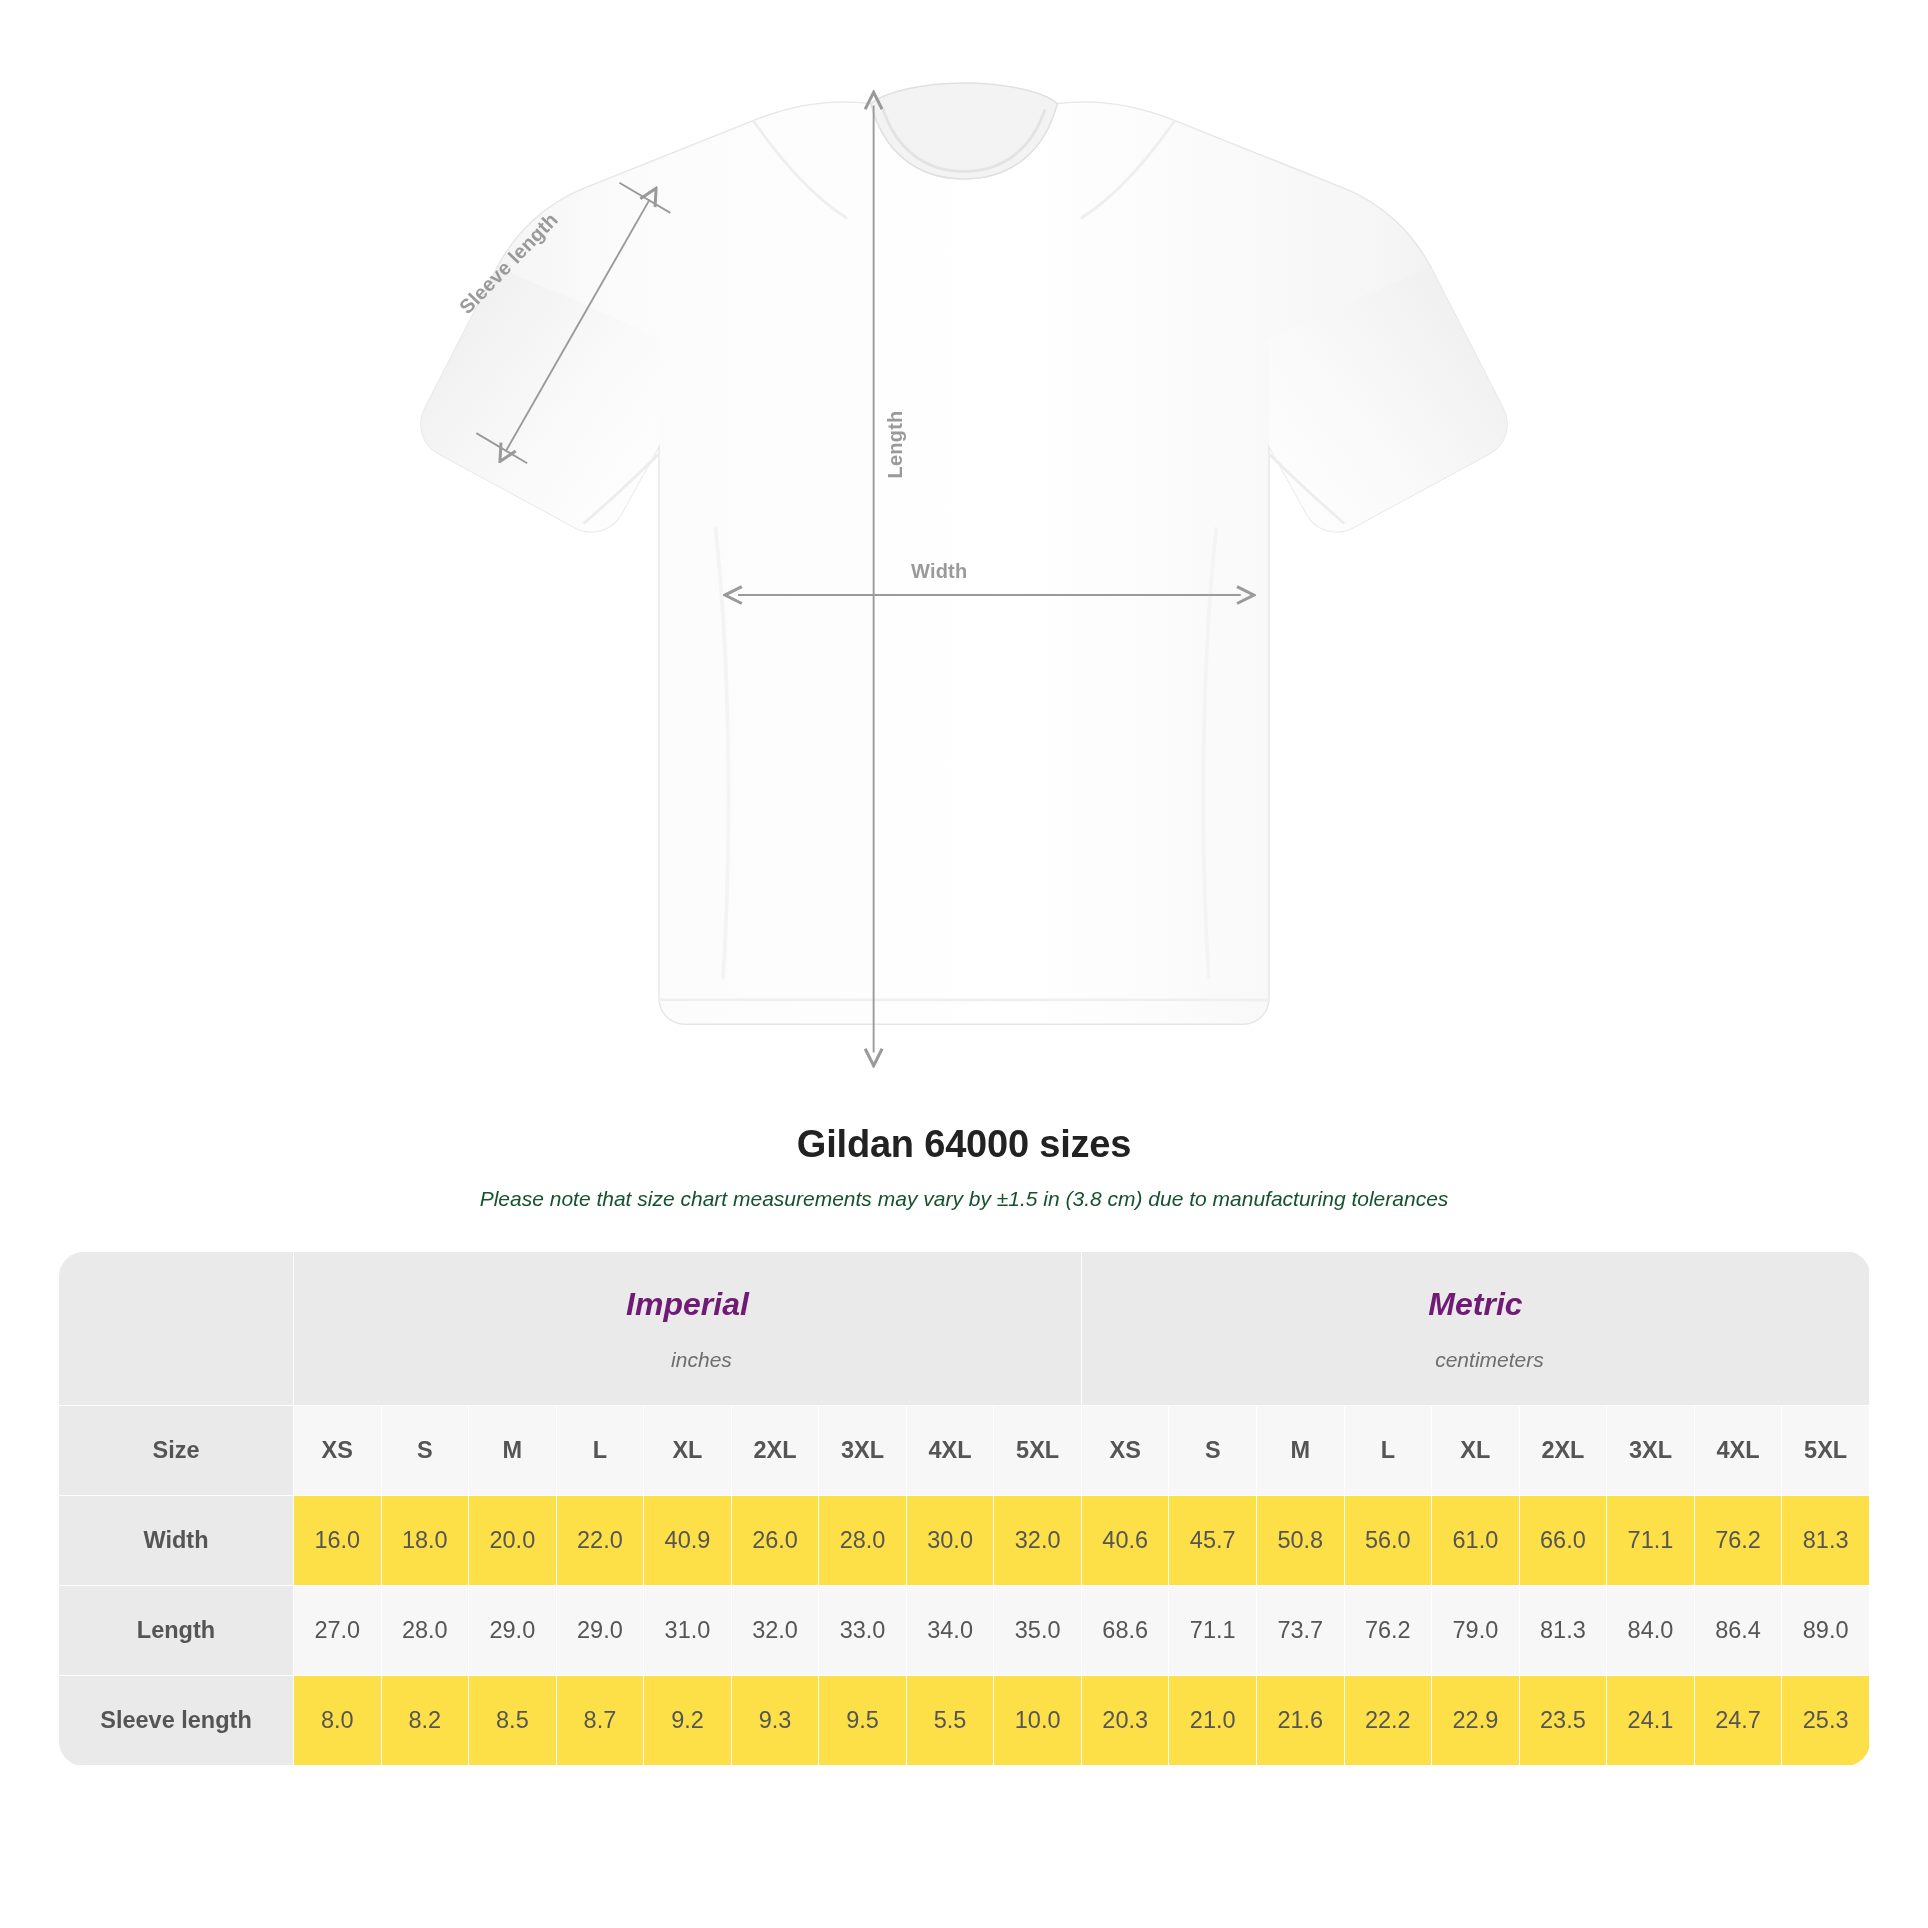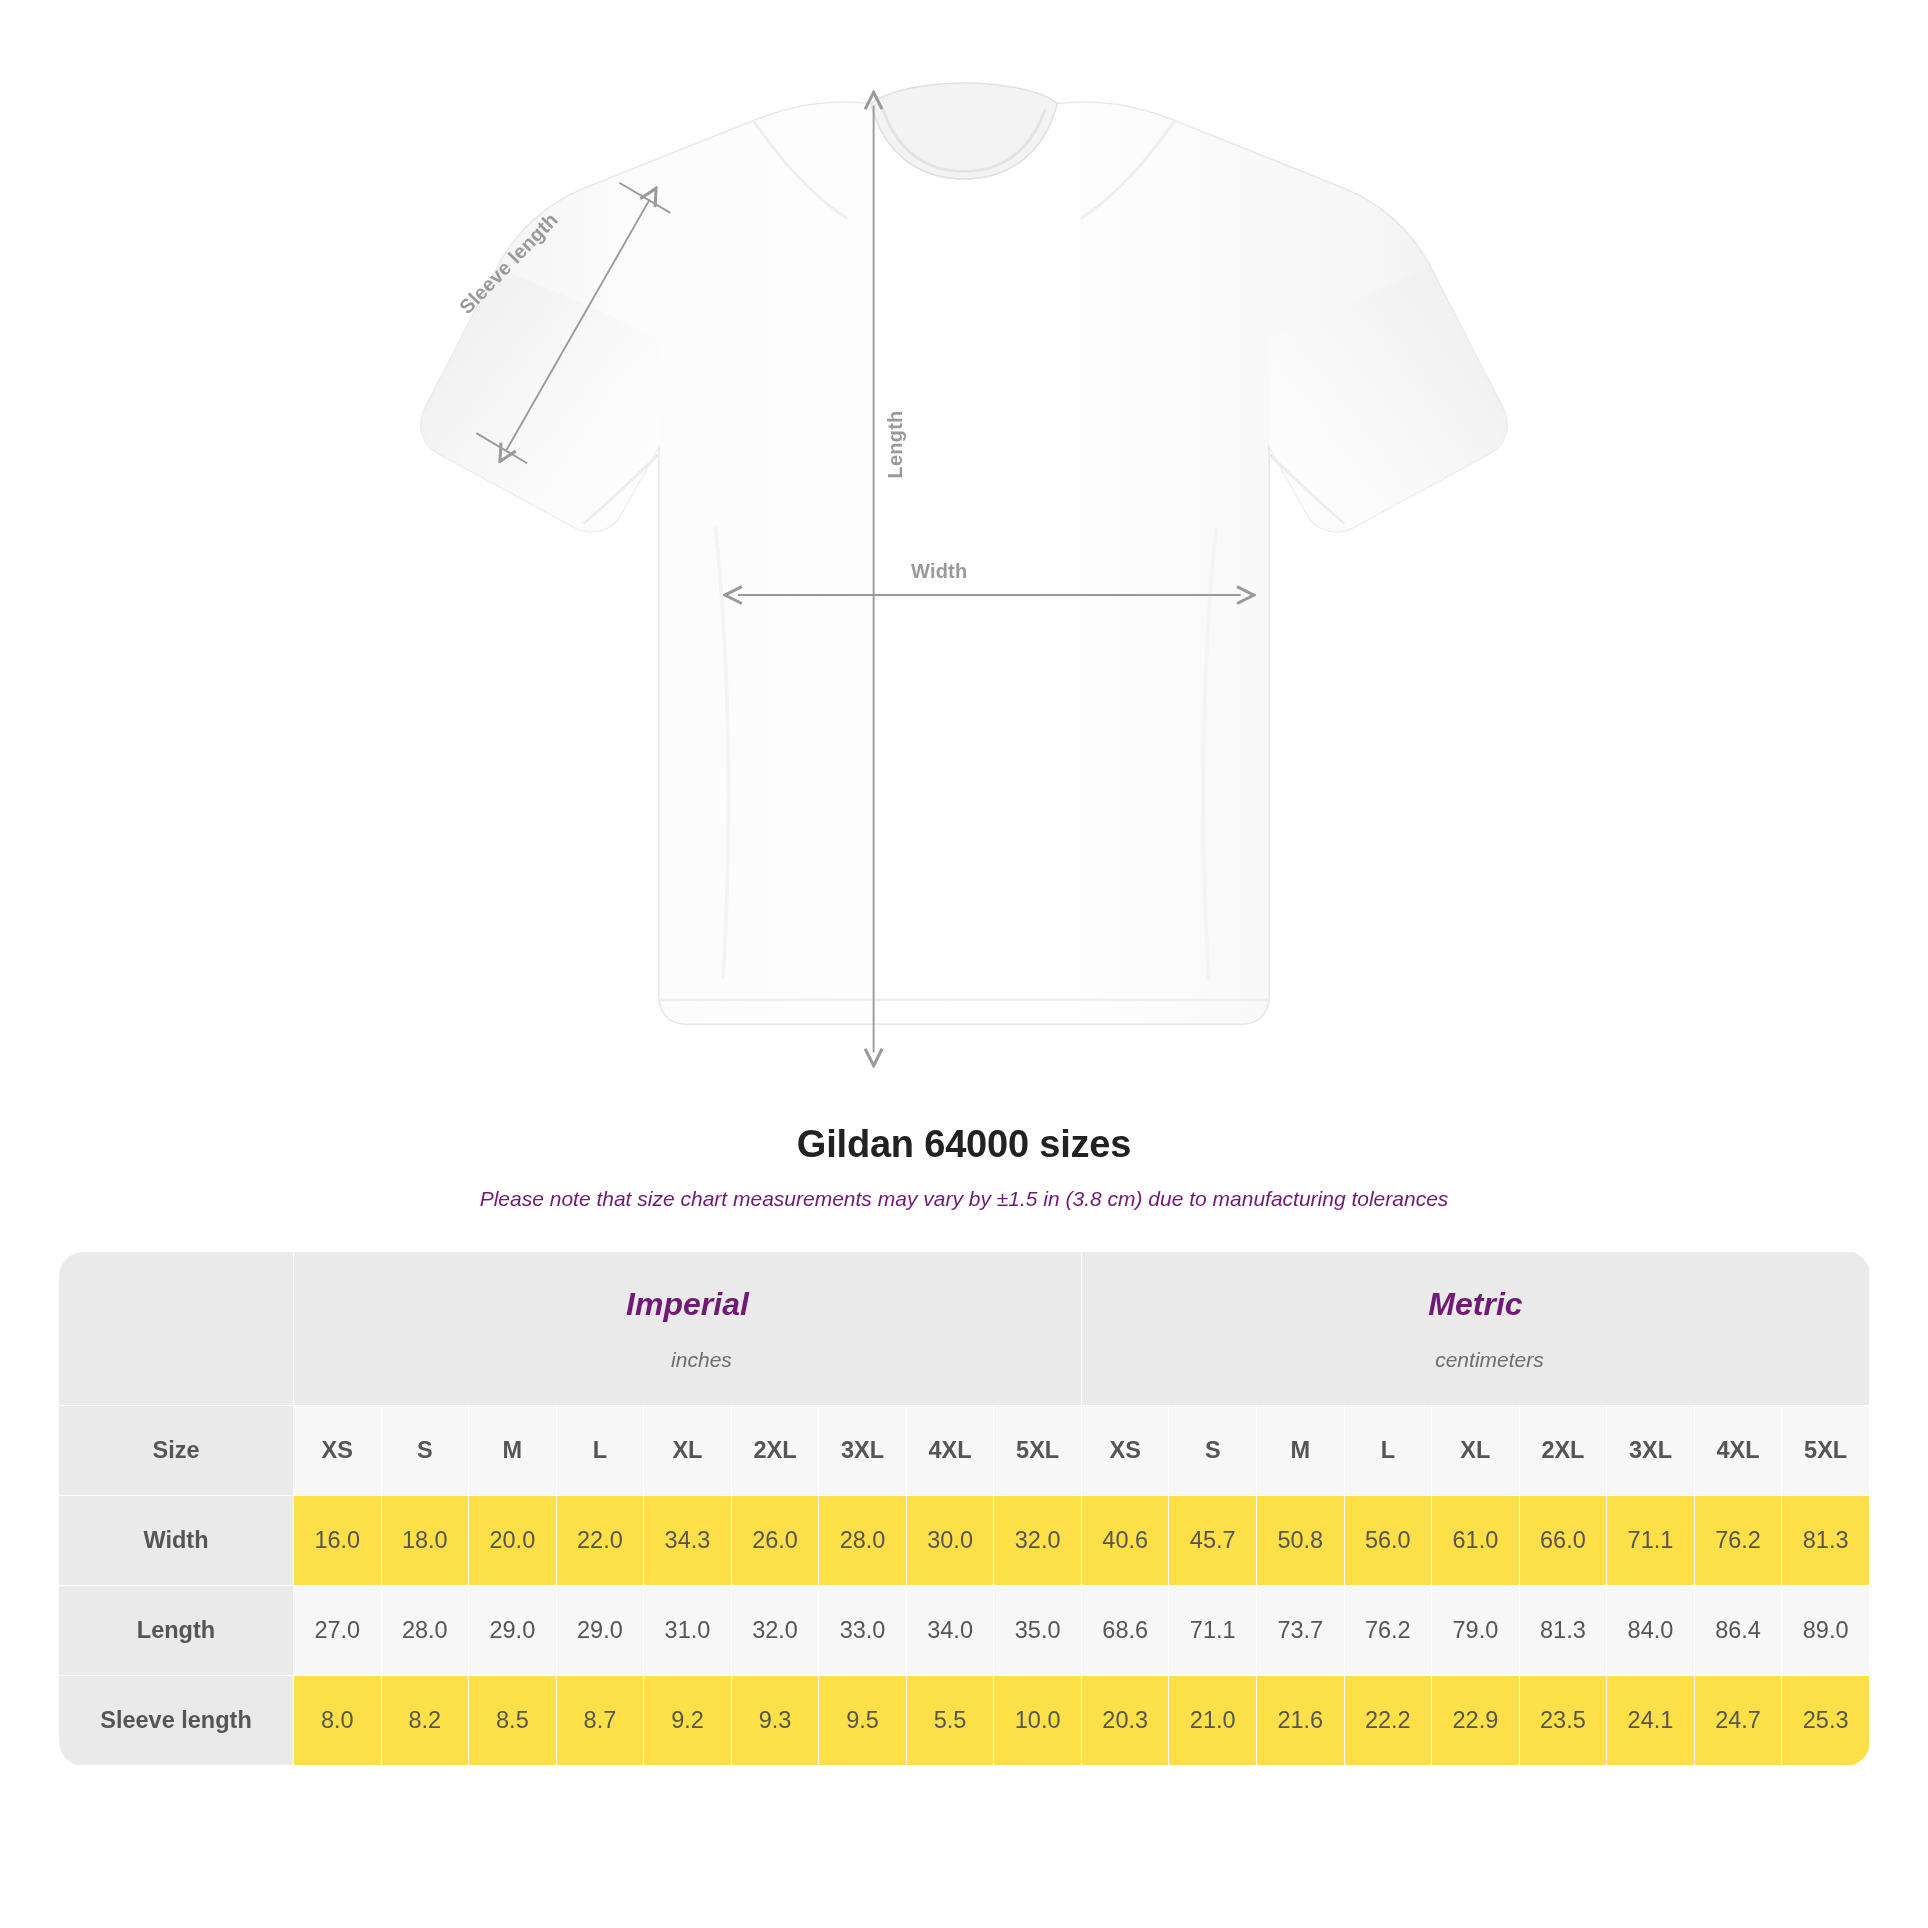--- a/index.html
+++ b/index.html
@@ -64,21 +64,21 @@
   .chart-title {
     font-size: 38px;
     font-weight: bold;
     color: #222222;
     margin: 12px;
     letter-spacing: -0.2px;
   }
   .chart-note {
     font-size: 21px;
     font-style: italic;
-    color: #701a75;
+    color: #14532d;
     margin-top: 21px;
   }
 
   
   .table-wrap {
     margin: 40px 58px 0 58px;
     border-radius: 24.5px;
     overflow: hidden;
   }
   table.size-table {
@@ -280,21 +280,21 @@
           <td>4XL</td>
           <td>5XL</td>
         </tr>
 
         <tr class="row-a">
           <td class="row-head">Width</td>
           <td>16.0</td>
           <td>18.0</td>
           <td>20.0</td>
           <td>22.0</td>
-          <td>34.3</td>
+          <td>40.9</td>
           <td>26.0</td>
           <td>28.0</td>
           <td>30.0</td>
           <td>32.0</td>
           <td>40.6</td>
           <td>45.7</td>
           <td>50.8</td>
           <td>56.0</td>
           <td>61.0</td>
           <td>66.0</td>

